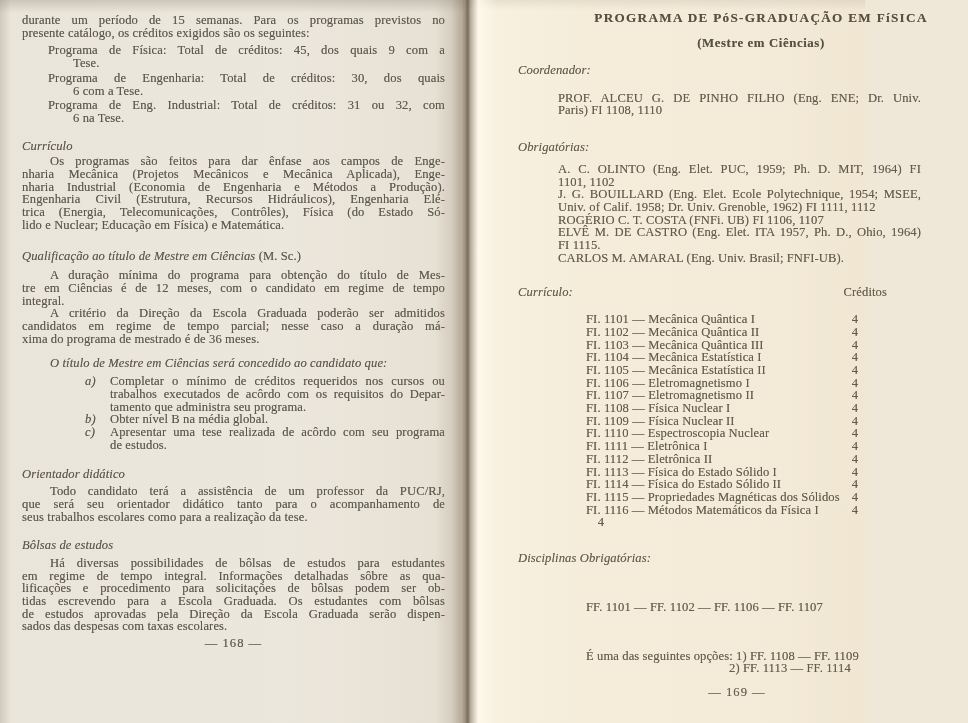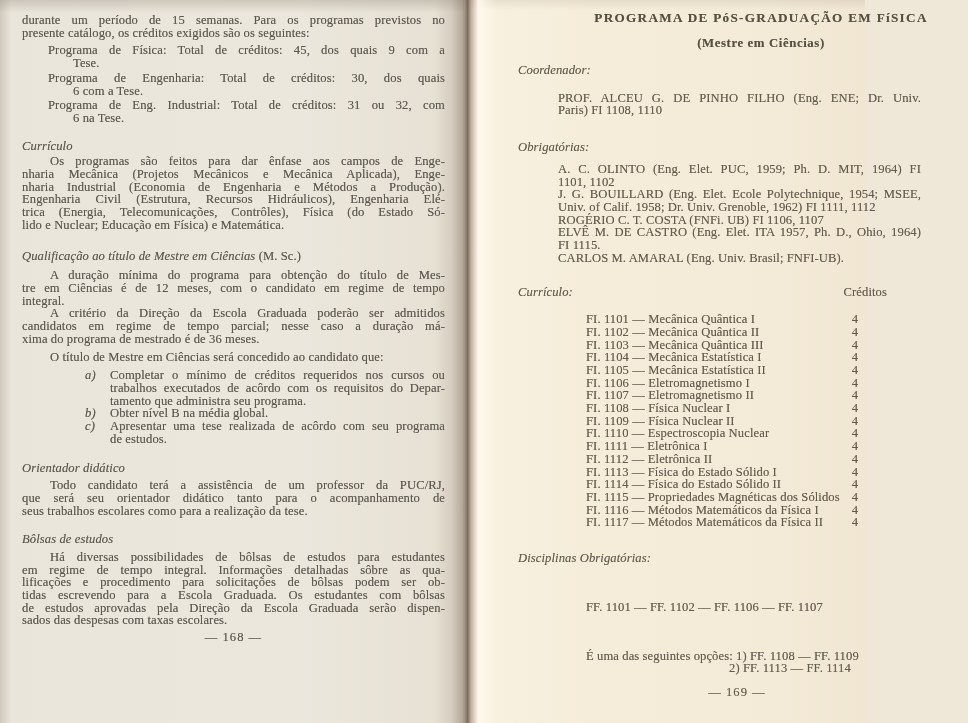--- a/index.html
+++ b/index.html
@@ -45,21 +45,21 @@
   .pl1 { padding-left:26px; }
   .pl2 { padding-left:51px; }
   .progs { margin-top:5px; }
   .prog + .prog { margin-top:2px; }
   .lh { font-style:italic; }
   .lh .rm { font-style:normal; }
   .h-cur { margin-top:15px; }
   .p-cur { margin-top:3px; }
   .h-qual { margin-top:18px; }
   .p-q1 { margin-top:7px; }
-  .p-q3 { margin-top:6px; }
+  .p-q3 { margin-top:12px;font-style:italic; }
   .abc { margin-top:5px; }
   .li { display:flex; padding-left:63px; }
   .li .mk { flex:none; width:25px; font-style:italic; }
   .li .tx { flex:1; }
   .h-ori { margin-top:17px; }
   .p-ori { margin-top:4px; }
   .h-bol { margin-top:16px; }
   .p-bol { margin-top:5px; }
   .lpn { margin-top:4px; text-align:center; letter-spacing:1px; }
   
@@ -274,21 +274,20 @@
           </div>
         <div class="crow">
             <span>FI. 1115 — Propriedades Magnéticas dos Sólidos</span>
             <span class="ccred">4</span>
           </div>
         <div class="crow">
             <span>FI. 1116 — Métodos Matemáticos da Física I</span>
             <span class="ccred">4</span>
           </div>
         <div class="crow">
-            <span>FI. 1117 — Métodos Matemáticos da Física II</span>
             <span class="ccred">4</span>
           </div>
       </div>
 
       <div class="ln rlab l-dis">Disciplinas Obrigatórias:</div>
       <div class="b-dis">
         <div class="ln ff">FF. 1101 — FF. 1102 — FF. 1106 — FF. 1107</div>
         <div class="ln ff">É uma das seguintes opções: 1) FF. 1108 — FF. 1109</div>
         <div class="ln op2">2) FF. 1113 — FF. 1114</div>
       </div>

